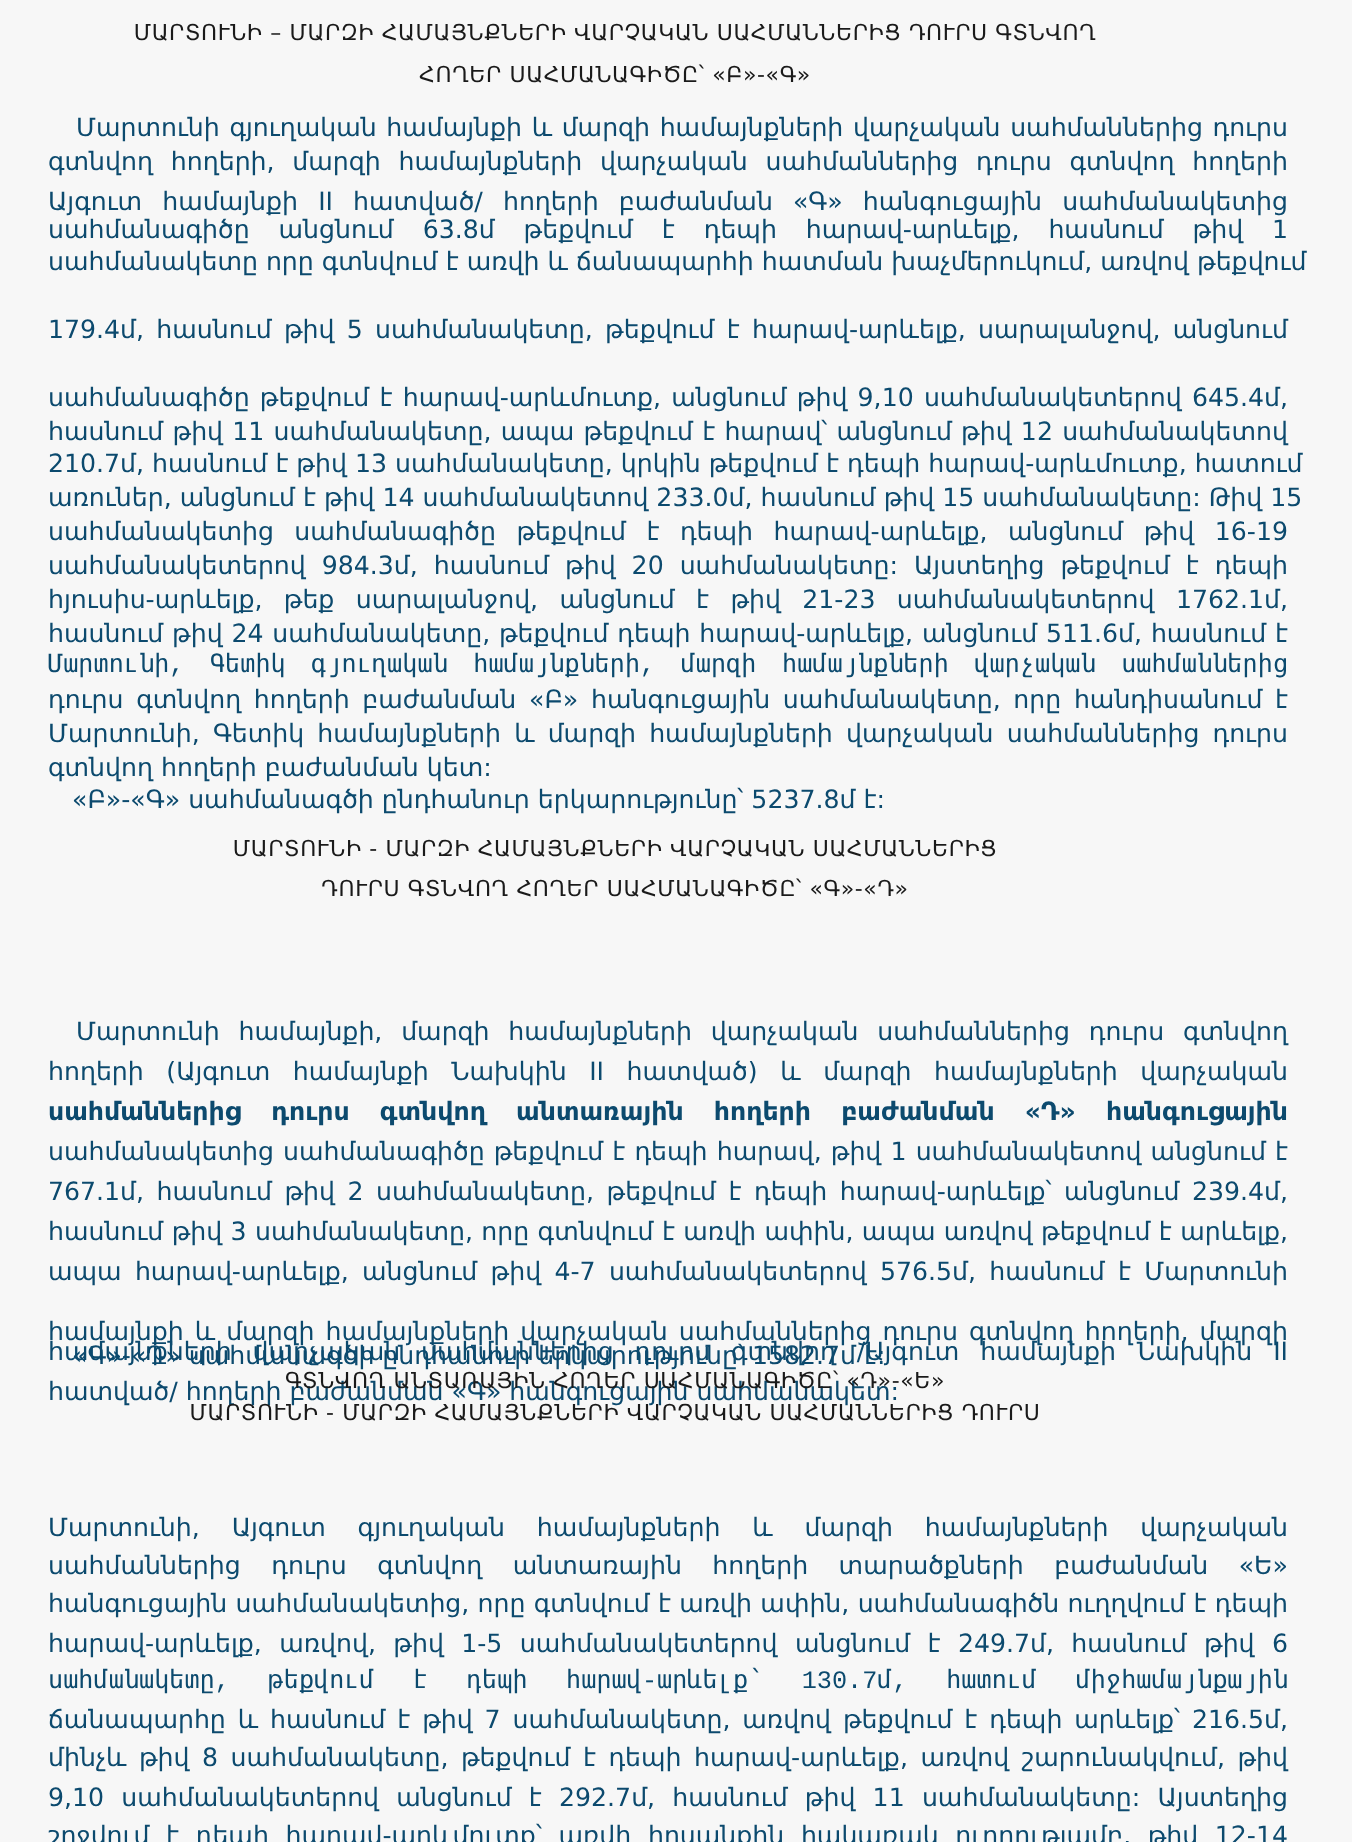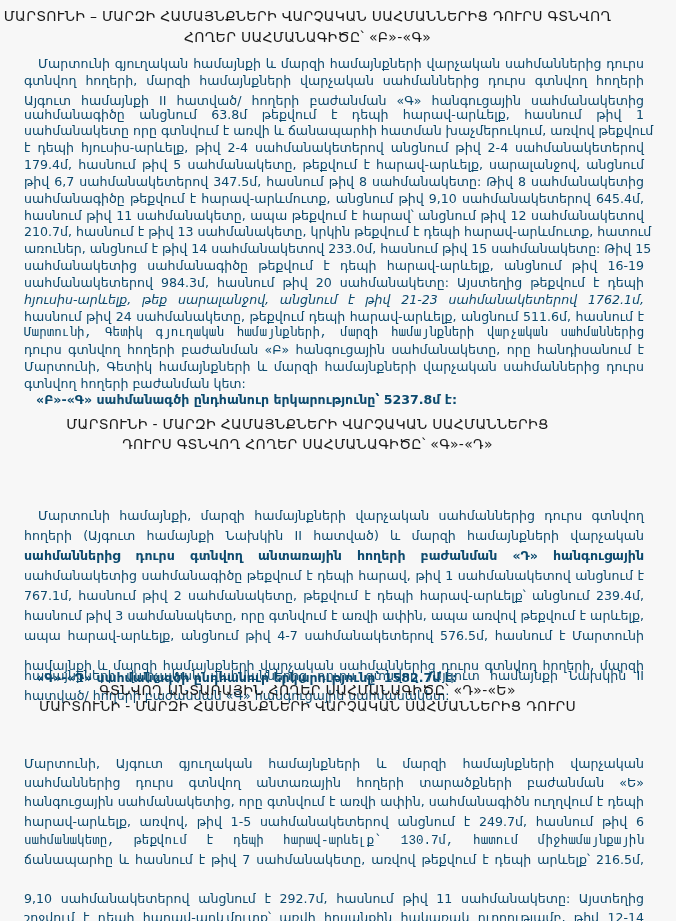--- a/index.html
+++ b/index.html
@@ -6,58 +6,56 @@
   body {
     width: 676px; height: 921px; overflow: hidden;
     background: #f7f7f7;
     font-family: "DejaVu Sans", "Liberation Sans", sans-serif;
     color: #111;
   }
   .page { position: relative; width: 676px; height: 921px; }
   .title {
     position: absolute; left: 0; width: 615px;
     text-align: center;
-    font-size: 14px; line-height: 21px;
+    font-size: 11px; line-height: 21px;
     letter-spacing: 0.3px;
     color: #1a1a1a;
   }
   .line {
     position: absolute; left: 24px; width: 620px;
     font-size: 12.6px; line-height: 20px;
     white-space: nowrap;
     text-align: justify; text-align-last: justify;
     color: #0c4a6e;
   }
   .line.first { left: 38px; width: 606px; }
   .line.last { text-align-last: left; }
-  .line.total { left: 36px; text-align-last: left; font-weight: bold; }
+  .line.total { left: 36px; text-align-last: left; }
 </style>
 </head>
 <body>
 
 <div class="page">
 
   <div class="title" style="top:6px;">ՄԱՐՏՈՒՆԻ – ՄԱՐԶԻ ՀԱՄԱՅՆՔՆԵՐԻ ՎԱՐՉԱԿԱՆ ՍԱՀՄԱՆՆԵՐԻՑ ԴՈՒՐՍ ԳՏՆՎՈՂ</div>
   <div class="title" style="top:27px;">ՀՈՂԵՐ ՍԱՀՄԱՆԱԳԻԾԸ՝    «Բ»-«Գ»</div>
 
   <div class="line first" style="top: 54px;">Մարտունի գյուղական համայնքի և մարզի համայնքների վարչական սահմաններից դուրս</div>
   <div class="line" style="top: 71px;">գտնվող հողերի, մարզի համայնքների վարչական սահմաններից դուրս գտնվող հողերի</div>
   <div class="line" style="top: 91px;">Այգուտ համայնքի II հատված/  հողերի բաժանման «Գ» հանգուցային սահմանակետից</div>
   <div class="line" style="top: 105px;">սահմանագիծը անցնում 63.8մ թեքվում է դեպի հարավ-արևելք, հասնում   թիվ 1</div>
   <div class="line" style="top: 121px;">սահմանակետը որը գտնվում է առվի և ճանապարհի հատման խաչմերուկում, առվով թեքվում</div>
-  <div class="line" style="top: 138px;">է դեպի հյուսիս-արևելք, թիվ 2-4 սահմանակետերով անցնում թիվ 2-4 սահմանակետերով</div>
   <div class="line" style="top: 155px;">179.4մ, հասնում  թիվ 5 սահմանակետը, թեքվում է հարավ-արևելք, սարալանջով, անցնում</div>
-  <div class="line" style="top: 172px;">թիվ 6,7 սահմանակետերով  347.5մ, հասնում թիվ 8 սահմանակետը: Թիվ 8 սահմանակետից</div>
   <div class="line" style="top: 189px;">սահմանագիծը  թեքվում է հարավ-արևմուտք, անցնում թիվ 9,10 սահմանակետերով  645.4մ,</div>
   <div class="line" style="top: 206px;">հասնում  թիվ 11 սահմանակետը, ապա թեքվում է հարավ՝ անցնում թիվ 12 սահմանակետով</div>
   <div class="line" style="top: 222px;">210.7մ, հասնում  է թիվ 13 սահմանակետը, կրկին թեքվում է դեպի հարավ-արևմուտք, հատում</div>
   <div class="line" style="top: 239px;">առուներ, անցնում է թիվ 14 սահմանակետով 233.0մ, հասնում թիվ 15 սահմանակետը: Թիվ 15</div>
   <div class="line" style="top: 256px;">սահմանակետից սահմանագիծը թեքվում է դեպի հարավ-արևելք, անցնում թիվ 16-19</div>
   <div class="line" style="top: 273px;">սահմանակետերով 984.3մ, հասնում թիվ 20 սահմանակետը: Այստեղից թեքվում է դեպի</div>
-  <div class="line" style="top: 290px; font-style: italic;">հյուսիս-արևելք, թեք սարալանջով, անցնում է թիվ 21-23 սահմանակետերով  1762.1մ,</div>
+  <div class="line" style="top: 290px;">հյուսիս-արևելք, թեք սարալանջով, անցնում է թիվ 21-23 սահմանակետերով  1762.1մ,</div>
   <div class="line" style="top: 307px;">հասնում թիվ 24 սահմանակետը, թեքվում  դեպի հարավ-արևելք, անցնում 511.6մ, հասնում է</div>
   <div class="line" style="top: 323px; font-family: Liberation Mono, monospace;">Մարտունի, Գետիկ գյուղական համայնքների, մարզի համայնքների վարչական սահմաններից</div>
   <div class="line" style="top: 340px;">դուրս գտնվող հողերի բաժանման «Բ» հանգուցային սահմանակետը, որը հանդիսանում է</div>
   <div class="line" style="top: 357px;">Մարտունի, Գետիկ համայնքների և մարզի համայնքների վարչական սահմաններից դուրս</div>
 
   <div class="line last" style="top: 374px;">գտնվող հողերի  բաժանման կետ:</div>
   <div class="line total" style="top: 390px;">«Բ»-«Գ»  սահմանագծի ընդհանուր երկարությունը՝   5237.8մ է:</div>
 
   <div class="title" style="top: 414px;">ՄԱՐՏՈՒՆԻ - ՄԱՐԶԻ ՀԱՄԱՅՆՔՆԵՐԻ  ՎԱՐՉԱԿԱՆ  ՍԱՀՄԱՆՆԵՐԻՑ</div>
   <div class="title" style="top: 434px;">ԴՈՒՐՍ  ԳՏՆՎՈՂ  ՀՈՂԵՐ ՍԱՀՄԱՆԱԳԻԾԸ՝    «Գ»-«Դ»</div>
@@ -76,15 +74,16 @@
 
   <div class="title" style="top: 696px;">ՄԱՐՏՈՒՆԻ - ՄԱՐԶԻ ՀԱՄԱՅՆՔՆԵՐԻ  ՎԱՐՉԱԿԱՆ  ՍԱՀՄԱՆՆԵՐԻՑ ԴՈՒՐՍ</div>
   <div class="title" style="top: 680px;">ԳՏՆՎՈՂ  ԱՆՏԱՌԱՅԻՆ  ՀՈՂԵՐ  ՍԱՀՄԱՆԱԳԻԾԸ՝   «Դ»-«Ե»</div>
 
   <div class="line" style="top: 754px;">Մարտունի, Այգուտ գյուղական համայնքների և մարզի համայնքների վարչական</div>
   <div class="line" style="top: 773px;">սահմաններից դուրս գտնվող անտառային հողերի տարածքների բաժանման «Ե»</div>
   <div class="line" style="top: 792px;">հանգուցային սահմանակետից, որը գտնվում է առվի ափին, սահմանագիծն ուղղվում է դեպի</div>
   <div class="line" style="top: 812px;">հարավ-արևելք, առվով, թիվ 1-5 սահմանակետերով անցնում է 249.7մ, հասնում թիվ 6</div>
   <div class="line" style="top: 831px; font-family: Liberation Mono, monospace;">սահմանակետը, թեքվում է դեպի հարավ-արևելք՝ 130.7մ, հատում միջհամայնքային</div>
   <div class="line" style="top: 850px;">ճանապարհը և հասնում է թիվ 7 սահմանակետը, առվով թեքվում է դեպի արևելք՝ 216.5մ,</div>
+  <div class="line" style="top: 869px;">մինչև թիվ 8 սահմանակետը, թեքվում  է դեպի հարավ-արևելք, առվով շարունակվում, թիվ</div>
   <div class="line" style="top: 889px;">9,10 սահմանակետերով անցնում է 292.7մ, հասնում թիվ 11 սահմանակետը: Այստեղից</div>
   <div class="line" style="top: 908px;">շրջվում է դեպի հարավ-արևմուտք՝ առվի հոսանքին հակառակ ուղղությամբ, թիվ 12-14</div>
 </div>
 
 </body></html>

